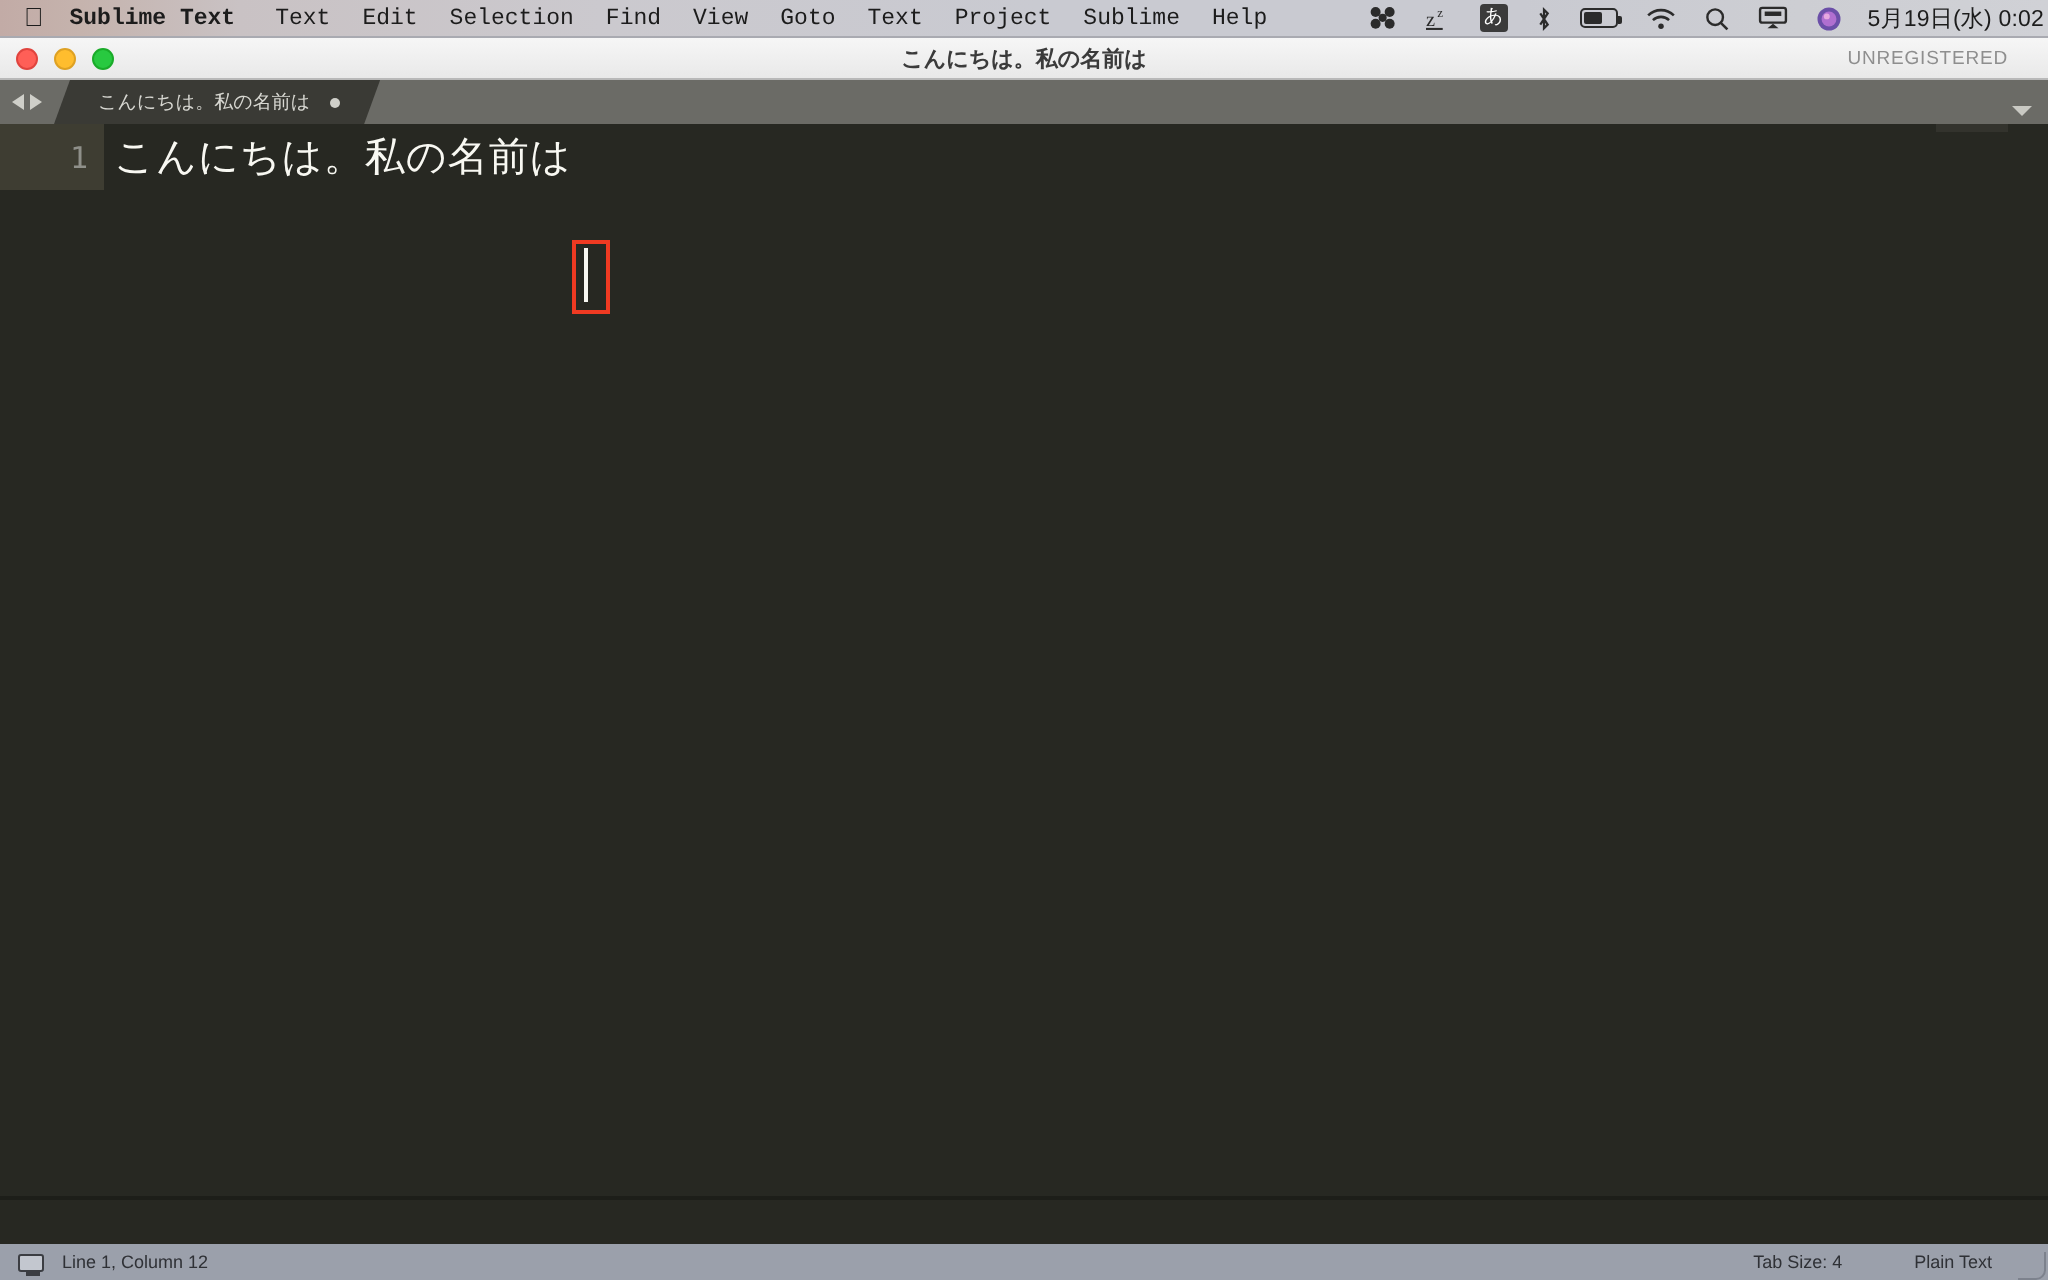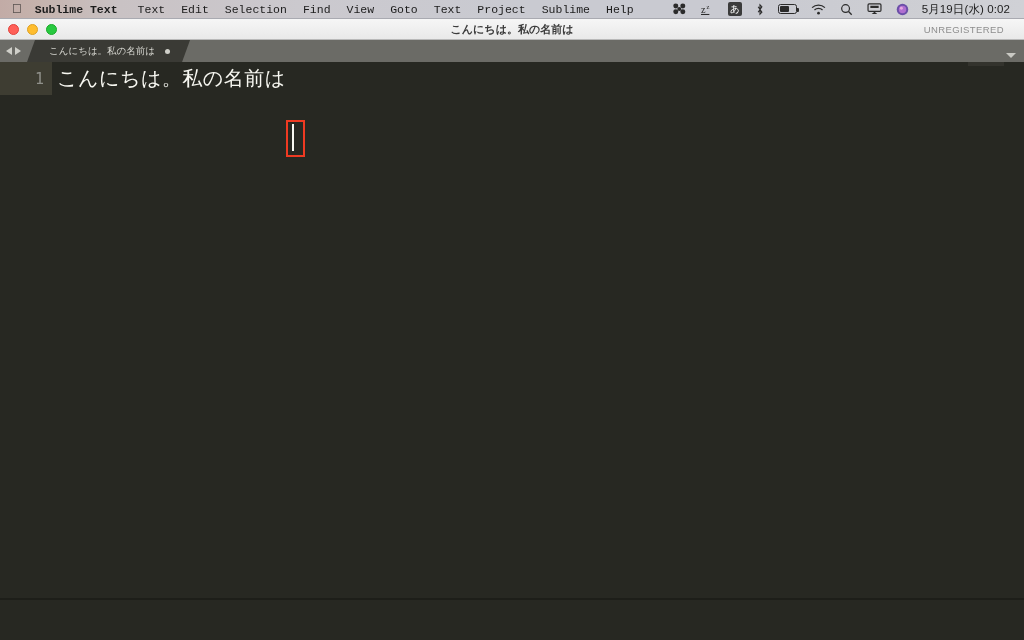--- a/index.html
+++ b/index.html
@@ -30,21 +30,21 @@
     position: relative; top: -1px;
   }
   #menubar .mi { padding: 0 8px; white-space: nowrap; font-family: Liberation Mono, monospace; }
   #menubar .mi.app { font-weight: bold; padding-left: 2px; padding-right: 12px; }
   #menubar .spacer { flex: 1 1 auto; }
   #menubar .status-item {
     padding: 0 7px; display: flex; align-items: center;
     justify-content: center; height: 19px;
   }
   #menubar .clock {
-    padding: 0 14px 0 6px; font-size: 11.5px; white-space: nowrap;
+    padding: 0 2px 0 6px; font-size: 11.5px; white-space: nowrap;
     letter-spacing: 0.1px;
   }
   .ime-box {
     background: #3b3b3b; color: #fff;
     width: 14px; height: 14px; border-radius: 2px;
     font-size: 9.5px; line-height: 14px; text-align: center;
     font-family: "DejaVu Sans", sans-serif;
   }
   .batt {
     width: 19px; height: 10px; border: 1.2px solid #2b2b2b;
@@ -295,15 +295,26 @@
 
   <div id="editor">
     <div id="gutter-active"></div>
     <div id="line-number">1</div>
     <div id="code-line">こんにちは。私の名前は</div>
     <div id="caret"></div>
     <div id="minimap-blip"></div>
     <div id="annotation-box"></div>
   </div>
 
+  <div id="statusbar">
+    <div class="left">
+      <span class="monitor-icon"></span>
+      <span>Line 1, Column 12</span>
+    </div>
+    <div class="right">
+      <span>Tab Size: 4</span>
+      <span>Plain Text</span>
+    </div>
+    <span id="resize-grip"></span>
+  </div>
 
   <div id="bottom-strip"></div>
 </div>
 
 </body></html>

